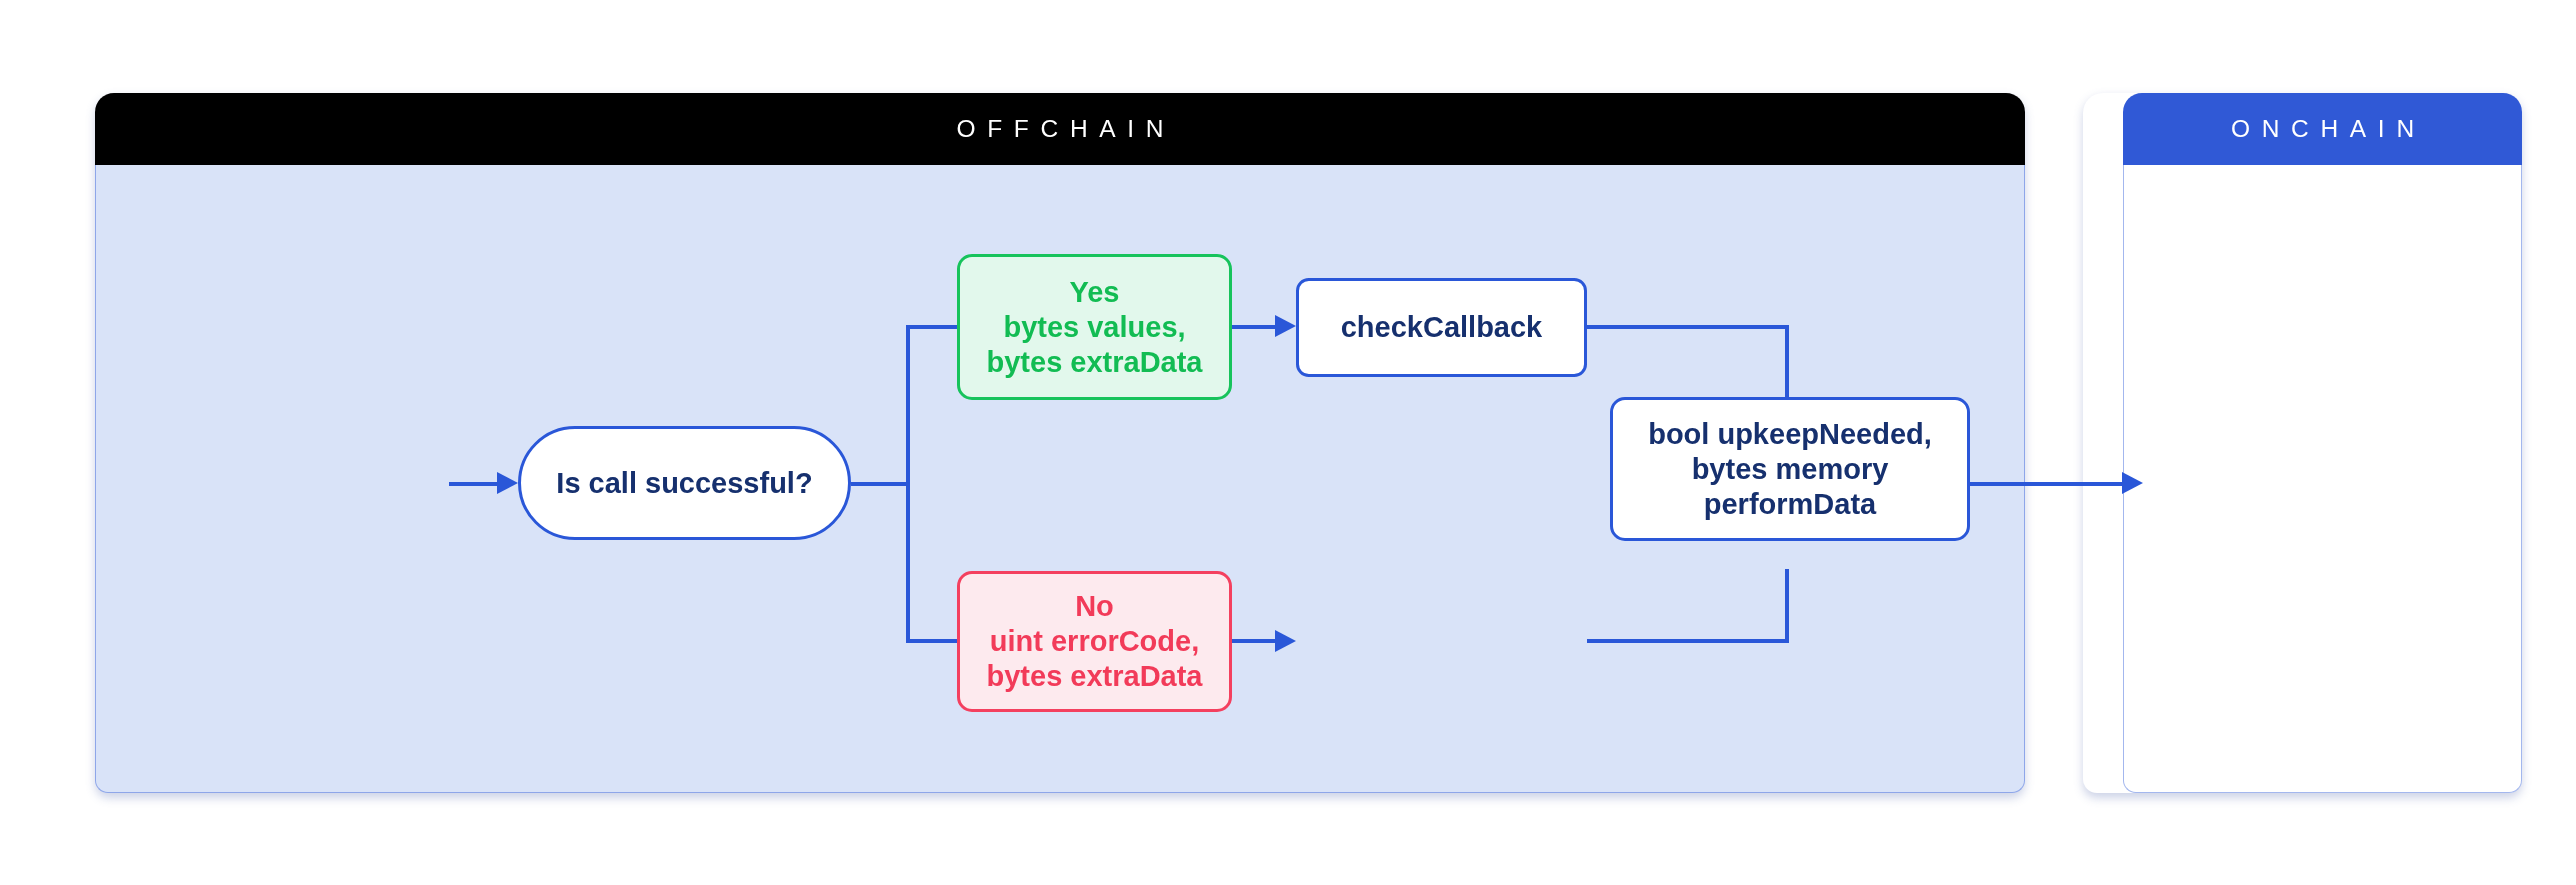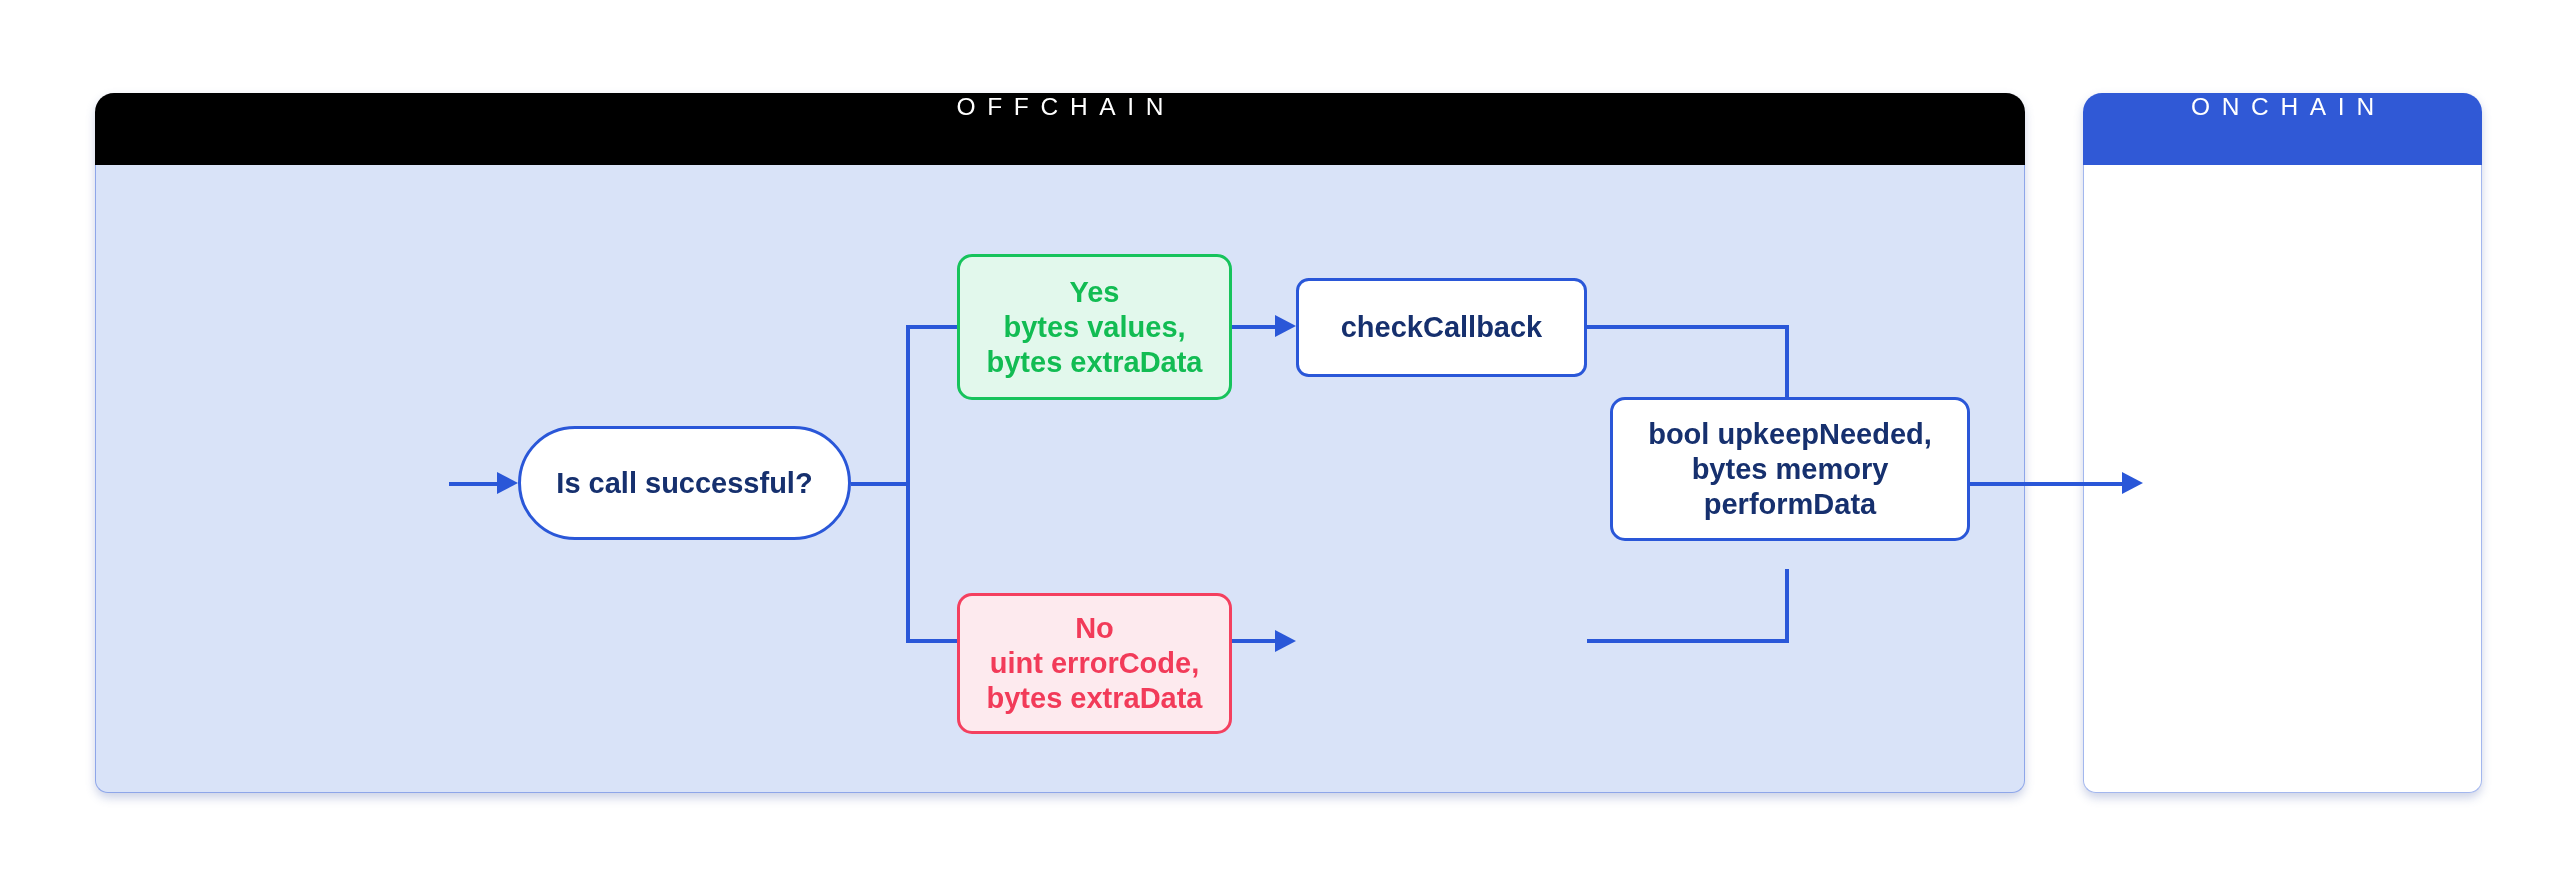--- a/index.html
+++ b/index.html
@@ -26,31 +26,31 @@
     font-family:"Liberation Sans","DejaVu Sans",sans-serif;
   }
   
   .region{
     position:absolute;display:flex;flex-direction:column;
     border-radius:20px 20px 14px 14px;
     box-shadow:0 4.3px 9.6px rgba(90,110,175,.30);
     z-index:0;
   }
   .region-header{
-    height:72px;flex:0 0 72px;display:flex;justify-content:center;
+    height:72px;flex:0 0 72px;display:flex;align-items:center;justify-content:center;
     border-radius:19px 19px 0 0;
     color:#FFFFFF;font-size:24.5px;font-weight:400;letter-spacing:11.7px;padding-left:11.7px;
   }
   .region-body{
     flex:1;border-radius:0 0 12.8px 12.8px;border:1.6px solid;border-top:none;
   }
   .offchain{left:95px;top:93px;width:1930px;height:700px;}
   .offchain .region-header{background:var(--offchain-header);}
   .offchain .region-body{background:var(--offchain-body);border-color:var(--offchain-border);}
-  .onchain{left:2083px;top:93px;width:399px;height:700px;}
+  .onchain{left:2083px;top:93px;width:399px;height:700px;padding-left:40px;}
   .onchain .region-header{background:var(--onchain-header);}
   .onchain .region-body{background:var(--onchain-body);border-color:var(--onchain-border);}
   
   .hline,.vline{position:absolute;background:var(--line-blue);z-index:1;}
   .hline{height:3.7px;}
   .vline{width:3.7px;}
   .arrow-right{
     position:absolute;width:0;height:0;z-index:1;
     border-top:11.7px solid transparent;border-bottom:11.7px solid transparent;
     border-left:21px solid var(--line-blue);
@@ -107,21 +107,21 @@
   <div class="hline" style="left:1970px;top:482px;width:152px"></div>
   <div class="arrow-right" style="left:2122px;top:472px"></div>
 
 
   <div class="node pill" style="left:518px;top:426px;width:333px;height:114px">Is call successful?</div>
 
   <div class="node yes" style="left:957px;top:254px;width:275px;height:146px">Yes
 bytes values,
 bytes extraData</div>
 
-  <div class="node no" style="left:957px;top:593px;width:275px;height:141px">No
+  <div class="node no" style="left:957px;top:571px;width:275px;height:141px">No
 uint errorCode,
 bytes extraData</div>
 
   <div class="node" style="left:1296px;top:278px;width:291px;height:99px;border-radius:12.8px">checkCallback</div>
 
 
   <div class="node" style="left:1610px;top:397px;width:360px;height:144px">bool upkeepNeeded,
 bytes memory
 performData</div>
 

